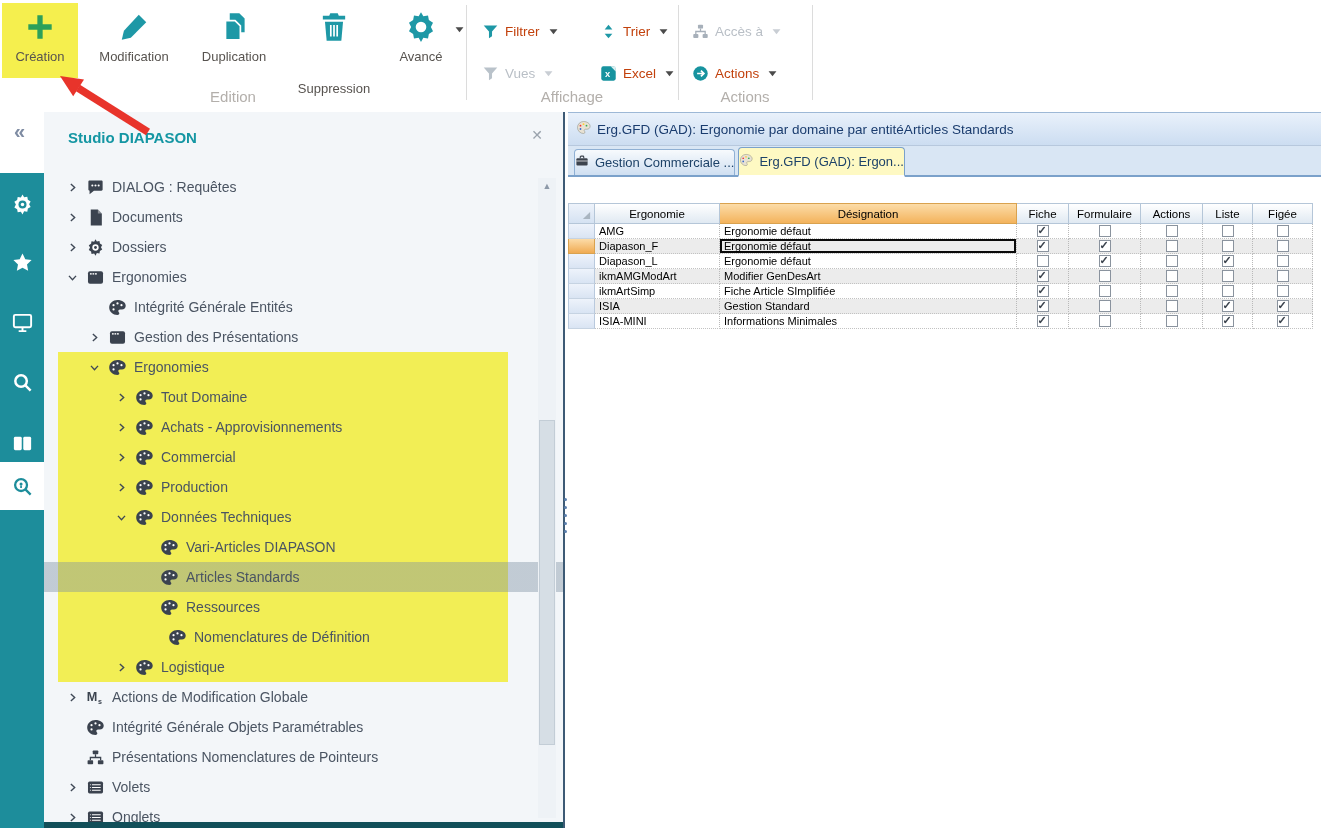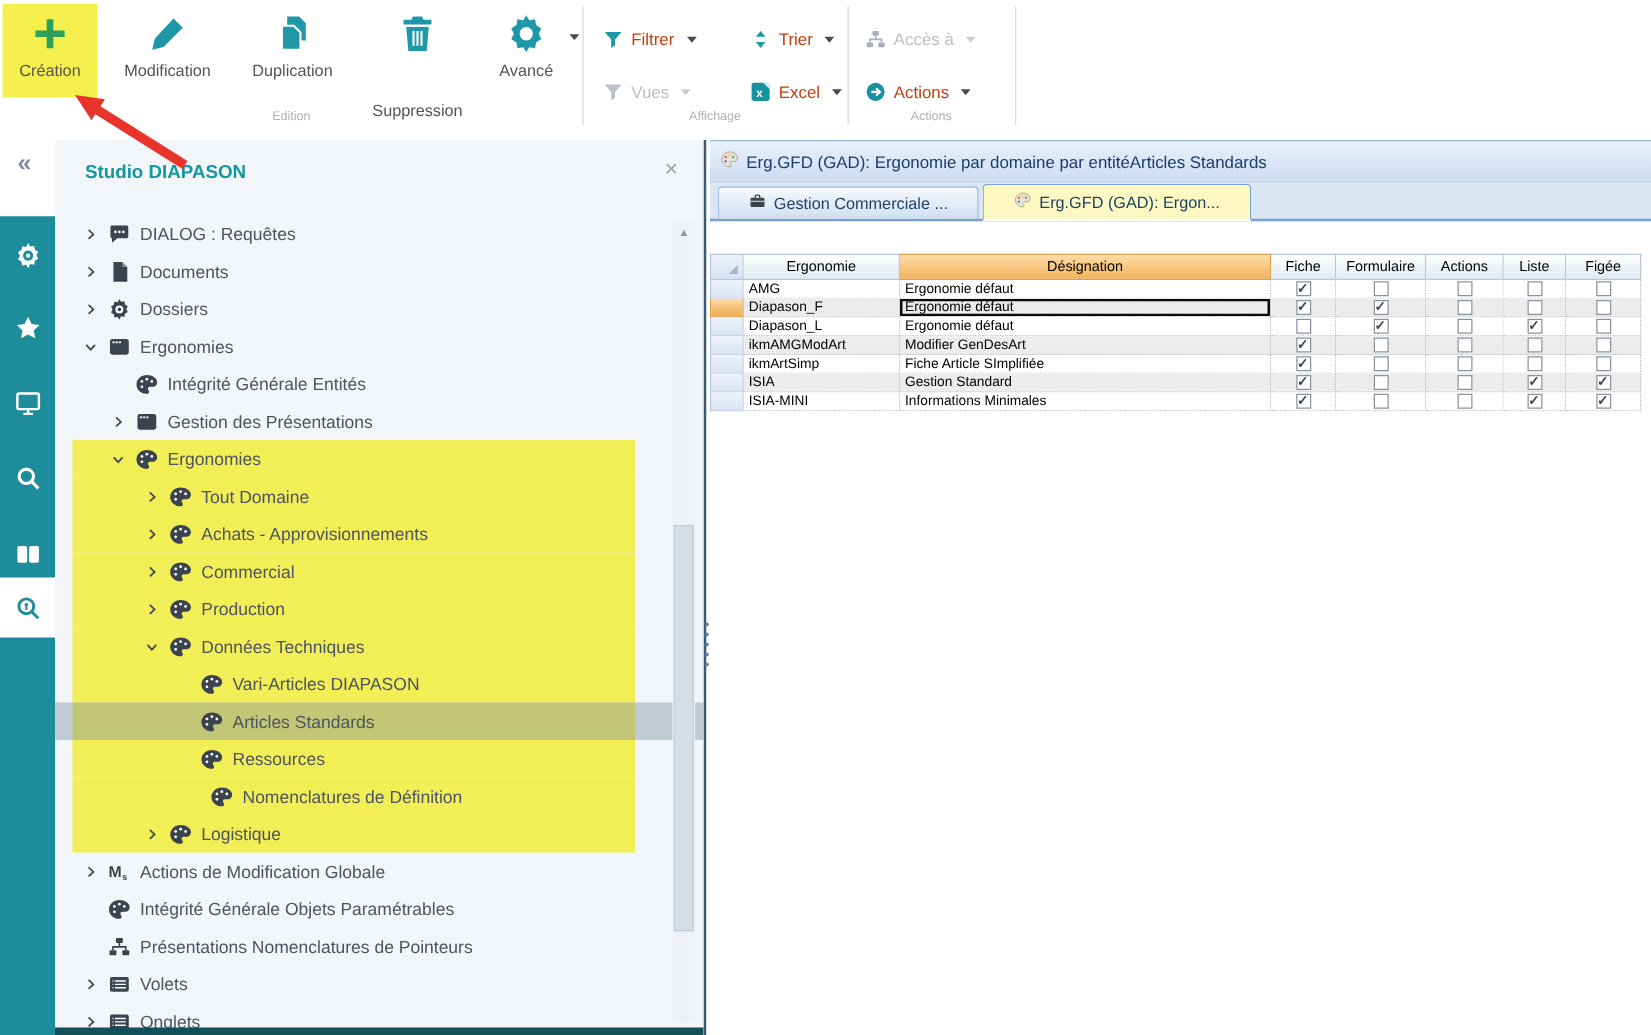--- a/index.html
+++ b/index.html
@@ -26,21 +26,21 @@
   .rb-small.disabled{color:#b9bfc6;}
   .rb-small.disabled .caret{color:#c9ced4;}
   .s-filtrer{left:482px;top:20px;}
   .s-trier{left:600px;top:20px;}
   .s-vues{left:482px;top:62px;}
   .s-excel{left:600px;top:62px;}
   .s-acces{left:692px;top:20px;}
   .s-actionsb{left:692px;top:62px;}
   .rsep{position:absolute;top:5px;height:95px;width:1px;background:#dcdcdc;}
   .sep1{left:466px;}.sep2{left:678px;}.sep3{left:812px;}
-  .rgroup-label{position:absolute;top:88px;width:130px;text-align:center;font-size:10px;color:#b3afab;}
+  .rgroup-label{position:absolute;top:88px;width:130px;text-align:center;font-size:15px;color:#b3afab;}
   .gl-edition{left:168px;}.gl-affichage{left:507px;}.gl-actions{left:680px;}
 
   
   .anno{position:absolute;left:0;top:0;width:1321px;height:828px;pointer-events:none;z-index:60;}
 
   
   .collapse{position:absolute;left:14px;top:120px;font-size:20px;font-weight:bold;color:#7f8ca3;cursor:pointer;z-index:5;}
   .side{position:absolute;left:0;top:173px;width:44px;bottom:0;background:#1d8d9b;}
   .side-ic{position:absolute;left:0;width:44px;height:44px;display:flex;align-items:center;justify-content:center;cursor:pointer;}
   .side-ic svg{width:23px;height:23px;}
@@ -67,21 +67,21 @@
   
   .split{position:absolute;left:563px;top:112px;width:5px;bottom:0;background:#fff;border-left:2px solid #3d5a75;}
   .split-dots{position:absolute;left:-1px;top:386px;width:4px;}
   .split-dots i{display:block;width:3px;height:3px;border-radius:50%;background:#5b7fae;margin:0 0 5px 0;}
 
   
   .main{position:absolute;left:568px;top:112px;right:0;bottom:0;background:#fff;}
   .mtitle{height:34px;background:linear-gradient(#e9f1fb,#ccddf1);border-top:1px solid #9db8d6;border-bottom:1px solid #b7c8dd;display:flex;align-items:center;gap:6px;padding-left:8px;font-size:13.5px;color:#1a3c6e;}
   .mtitle svg{width:15px;height:15px;}
   .mtabs{height:31px;background:#d9e6f4;border-bottom:2px solid #7ba1ca;display:flex;align-items:flex-end;padding-left:6px;gap:3px;}
-  .tab{height:26px;display:flex;align-items:center;gap:6px;padding:0 24px;font-size:13px;color:#1d4268;border:1px solid #8fb0d4;border-bottom:none;border-radius:4px 4px 0 0;background:linear-gradient(#f7fafd,#cfdff1);cursor:pointer;white-space:nowrap;}
+  .tab{height:26px;display:flex;align-items:center;gap:6px;padding:0 0;font-size:13px;color:#1d4268;border:1px solid #8fb0d4;border-bottom:none;border-radius:4px 4px 0 0;background:linear-gradient(#f7fafd,#cfdff1);cursor:pointer;white-space:nowrap;}
   .tab svg{width:14px;height:14px;}
   .tab.active{height:30px;background:#fef9c3;border-color:#7aa1ca;margin-bottom:-2px;border-bottom:2px solid #fff;z-index:2;}
   #grid{position:absolute;left:0;top:67px;display:grid;grid-template-columns:27px 125px 297px 52px 72px 62px 50px 60px;margin-top:24px;}
   .th{height:21px;display:flex;align-items:center;justify-content:center;font-size:11.5px;color:#000;background:linear-gradient(#ffffff,#e0e9f2);border:1px solid #b5c6d8;border-left:none;}
   .th.selth{background:linear-gradient(#eef3fb,#d5e2f2);border-left:1px solid #b5c6d8;justify-content:flex-end;align-items:flex-end;padding:0 3px 3px 0;}
   .th.orange{background:linear-gradient(#fcdca8,#f3b35c);border-color:#d9a24f;}
   .td{height:15px;display:flex;align-items:center;font-size:11px;color:#000;background:#fff;border-right:1px dotted #b9b9b9;border-bottom:1px dotted #c2c2c2;padding-left:4px;overflow:hidden;white-space:nowrap;}
   .td.shade{background:#ececec;}
   .td.rowsel{background:linear-gradient(#eef3fb,#d9e4f3);border-left:1px solid #b9c9dd;border-right:1px solid #b9c9dd;border-bottom:1px solid #c6d3e2;padding:0;}
   .td.rowsel.cur{background:linear-gradient(#fcdca8,#f0ab52);border-color:#d9a24f;}

